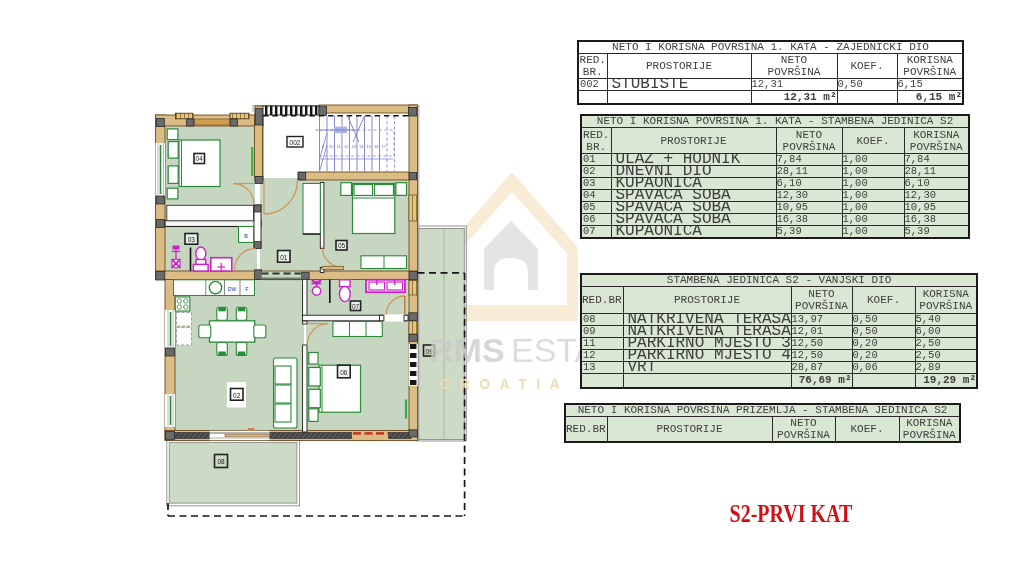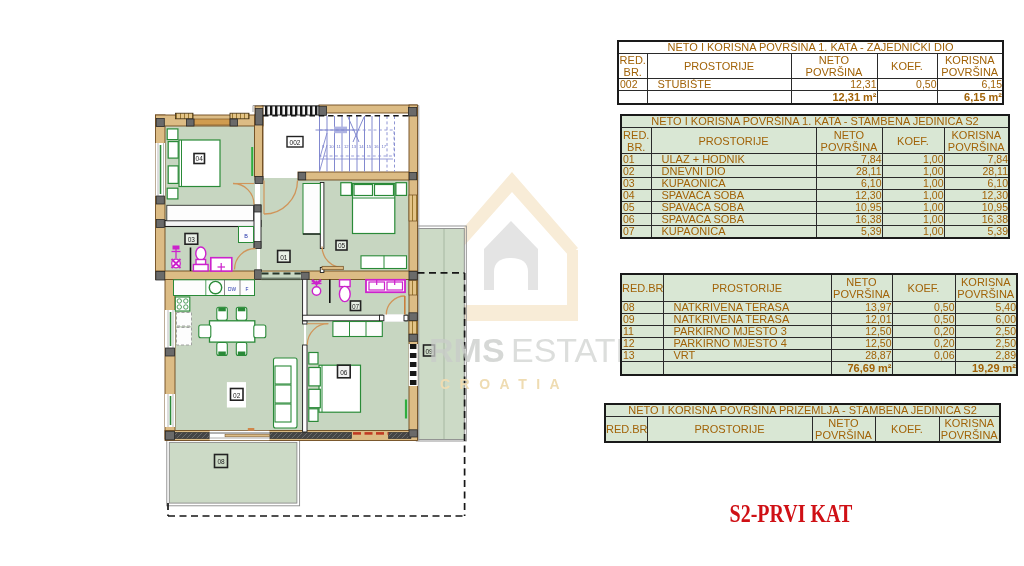--- a/index.html
+++ b/index.html
@@ -1,23 +1,23 @@
 <!DOCTYPE html>
 <html><head>
 <meta charset="utf-8">
 <style>
 html,body{margin:0;padding:0;background:#fff;}
 #c{position:relative;width:1024px;height:566px;overflow:hidden;background:#fff;font-family:"Liberation Sans",sans-serif;}
 #c svg{position:absolute;left:0;top:0;}
-.tb{position:absolute;border-collapse:collapse;table-layout:fixed;font-family:Liberation Sans, sans-serif;color:#a16207;margin-left:40px;}
+.tb{position:absolute;border-collapse:collapse;table-layout:fixed;font-family:Liberation Mono, monospace;color:#404040;}
 .tb td{border:1px solid #2a2a2a;padding:0;overflow:hidden;white-space:nowrap;}
 .tb .ttl{text-align:center;font-size:11px;line-height:11px;}
 .tb .hc{text-align:center;font-size:11px;line-height:12px;}
-.tb .num{text-align:right;font-size:10.5px;line-height:11px;}
-.tb .pro{text-align:left;font-size:11px;line-height:11px;padding-left:10px;}
+.tb .num{text-align:left;font-size:10.5px;line-height:11px;}
+.tb .pro{text-align:left;font-size:16px;line-height:11px;padding-left:4px;}
 .tb .rb{text-align:left;font-size:10.5px;line-height:11px;padding-left:1px;}
 .tb .tot{text-align:right;font-size:11px;line-height:12px;font-weight:bold;}
 .grn{background:#d9e7d4;}
 #redtitle{position:absolute;left:671px;top:500px;width:240px;text-align:center;font-family:"Liberation Serif",serif;font-weight:bold;font-size:25px;color:#cf1015;letter-spacing:0px;transform:scaleX(0.8);}
 </style>
 </head>
 <body>
 <div id="c">
 
 <svg width="1024" height="566" viewBox="0 0 1024 566">
@@ -554,20 +554,23 @@
 
 <table class="tb grn" style="left:580px;top:273px;width:396px;border:2px solid #1a1a1a;">
 <colgroup>
         <col style="width:42px">
         <col style="width:168px">
         <col style="width:61px">
         <col style="width:63px">
         <col style="width:62px">
       </colgroup>
 <tbody>
+        <tr>
+          <td colspan="5" class="ttl" style="height:11px;">STAMBENA JEDINICA S2 - VANJSKI DIO</td>
+        </tr>
 <tr style="height:27px;">
           <td class="hc">RED.BR.</td>
           <td class="hc">PROSTORIJE</td>
           <td class="hc">NETO<br>POVRŠINA</td>
           <td class="hc">KOEF.</td>
           <td class="hc">KORISNA<br>POVRŠINA</td>
         </tr>
 <tr style="height:11px;">
           <td class="rb">08</td>
           <td class="pro">NATKRIVENA TERASA</td>

